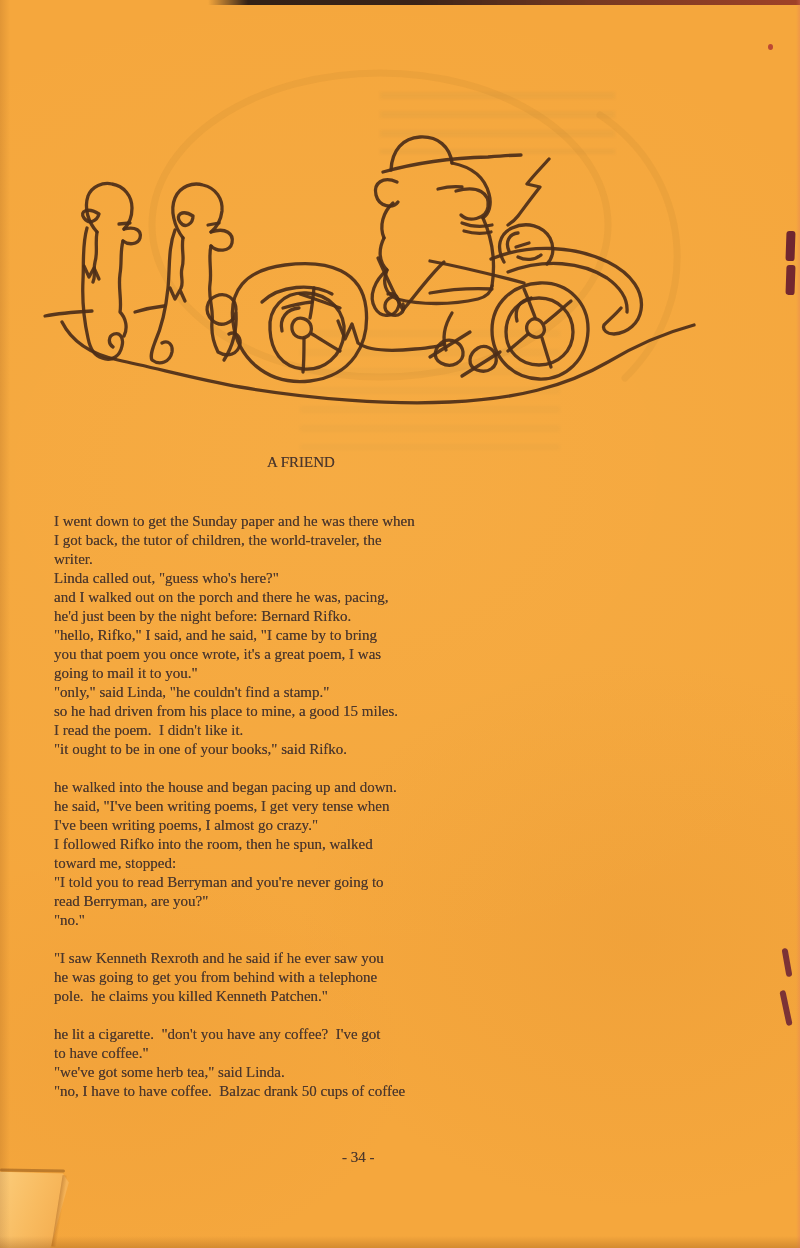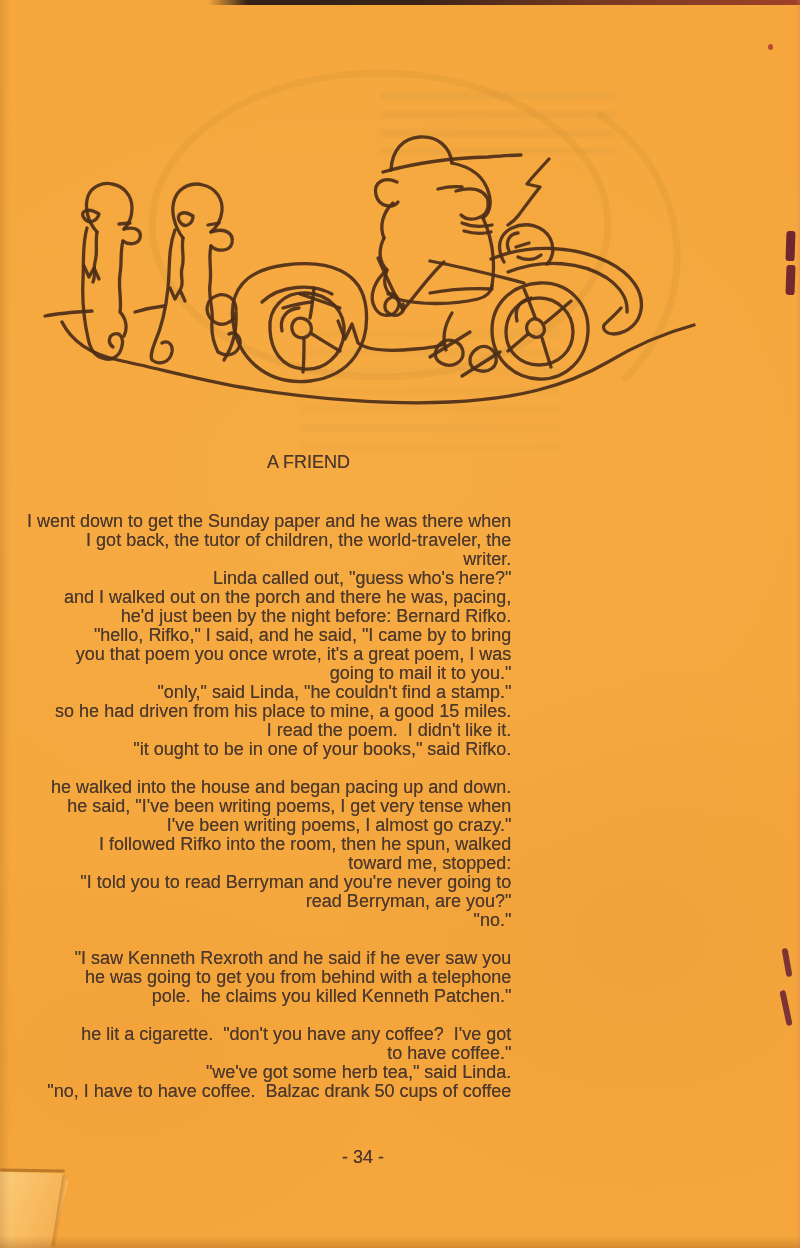--- a/index.html
+++ b/index.html
@@ -8,26 +8,26 @@
     background:
       radial-gradient(ellipse 900px 700px at 42% 38%, rgba(255,210,120,.10), rgba(0,0,0,0) 70%),
       radial-gradient(ellipse 500px 400px at 80% 75%, rgba(180,95,20,.07), rgba(0,0,0,0) 70%),
       radial-gradient(ellipse 420px 300px at 15% 85%, rgba(190,100,25,.06), rgba(0,0,0,0) 70%),
       #f5a73d;
     font-family:"Liberation Mono","DejaVu Sans Mono",monospace;
   }
   
   .tw{
     position:absolute;margin:0;white-space:pre;
-    font-family:Liberation Sans, sans-serif;
-    font-size:18px;line-height:19px;color:#4d382c;
+    font-family:Liberation Serif, serif;
+    font-size:15px;line-height:19px;color:#4d382c;
     text-shadow:0 0 .6px rgba(77,56,44,.75);
   }
   .title{left:267px;top:453px;}
-  .poem{left:27px;top:512px;text-align:right;}
+  .poem{left:54px;top:512px;}
   .pageno{left:342px;top:1148px;}
   
   .doodle{position:absolute;left:0;top:0;}
   .doodle path,.doodle ellipse{fill:none;stroke:#4c2e18;stroke-width:3.3;stroke-linecap:round;stroke-linejoin:round;opacity:.92;}
   .doodle .ghost{opacity:.07;stroke-width:7;stroke:#7a5a18;}
   
   .ghost-text{position:absolute;filter:blur(1.5px);opacity:.55;
     background:repeating-linear-gradient(to bottom, rgba(120,115,70,.12) 0 7px, rgba(0,0,0,0) 7px 19px);}
   
   .top-strip{position:absolute;top:0;left:0;width:800px;height:5px;filter:blur(.4px);

